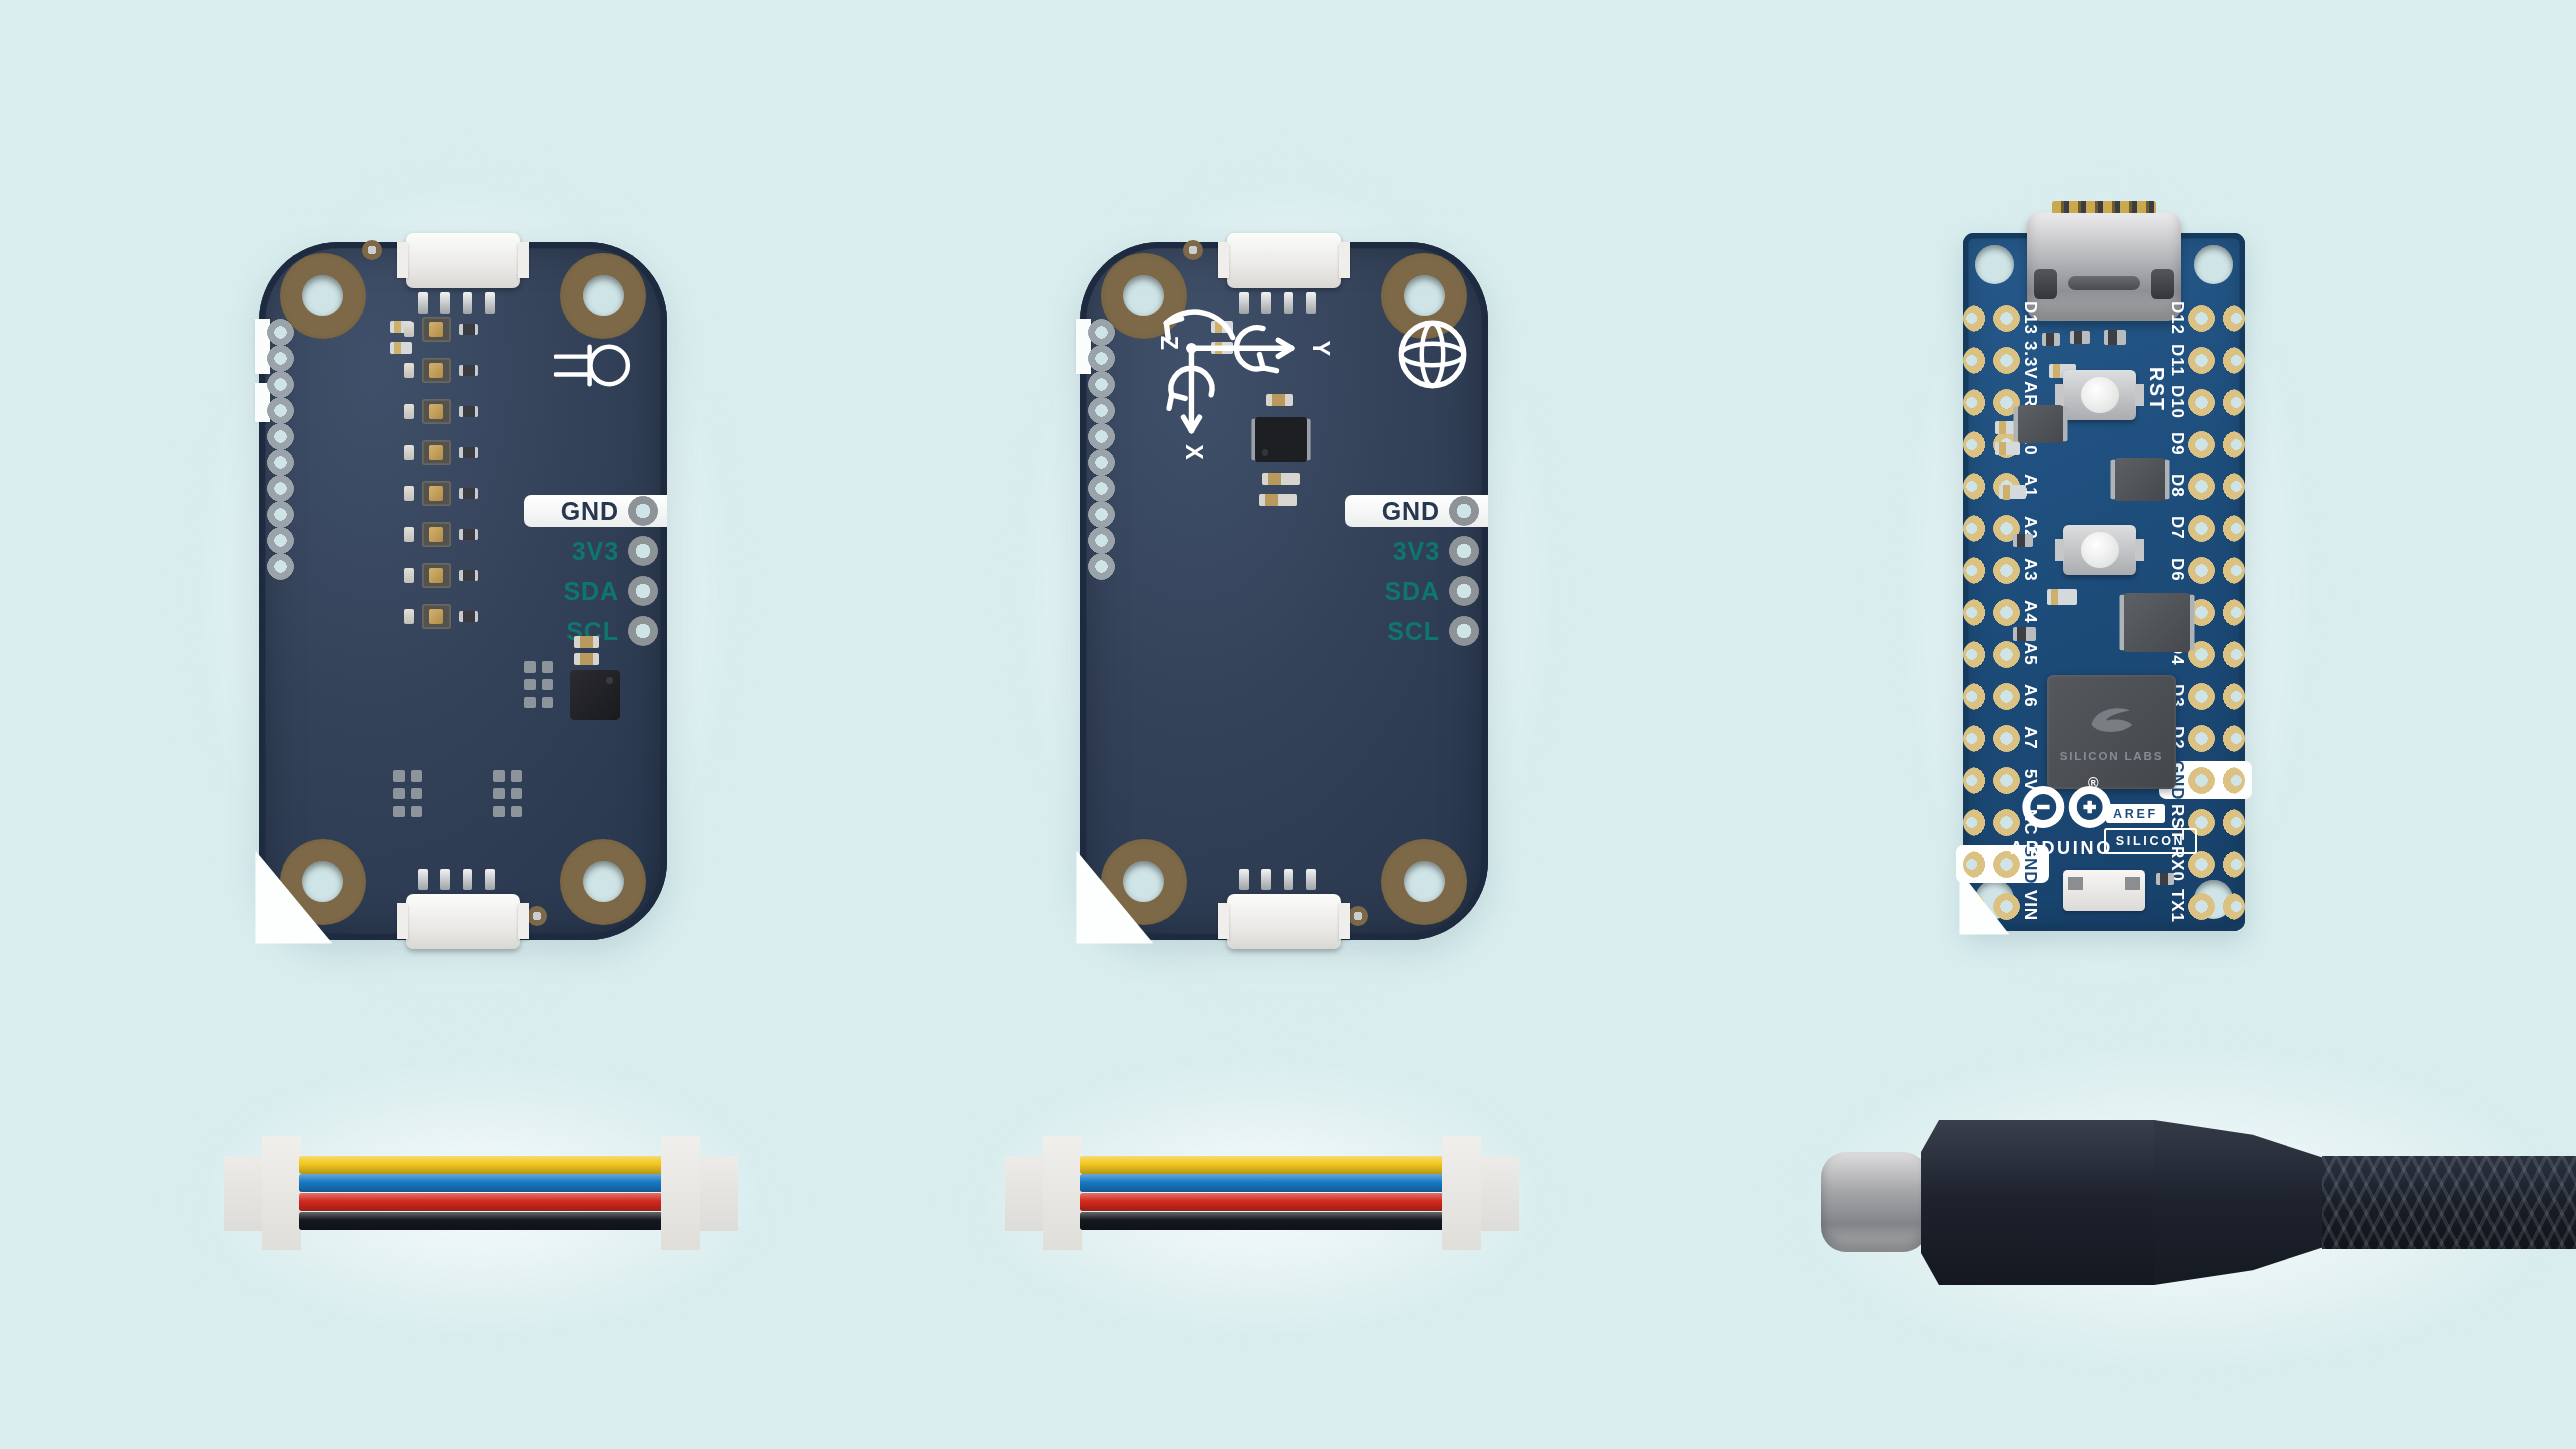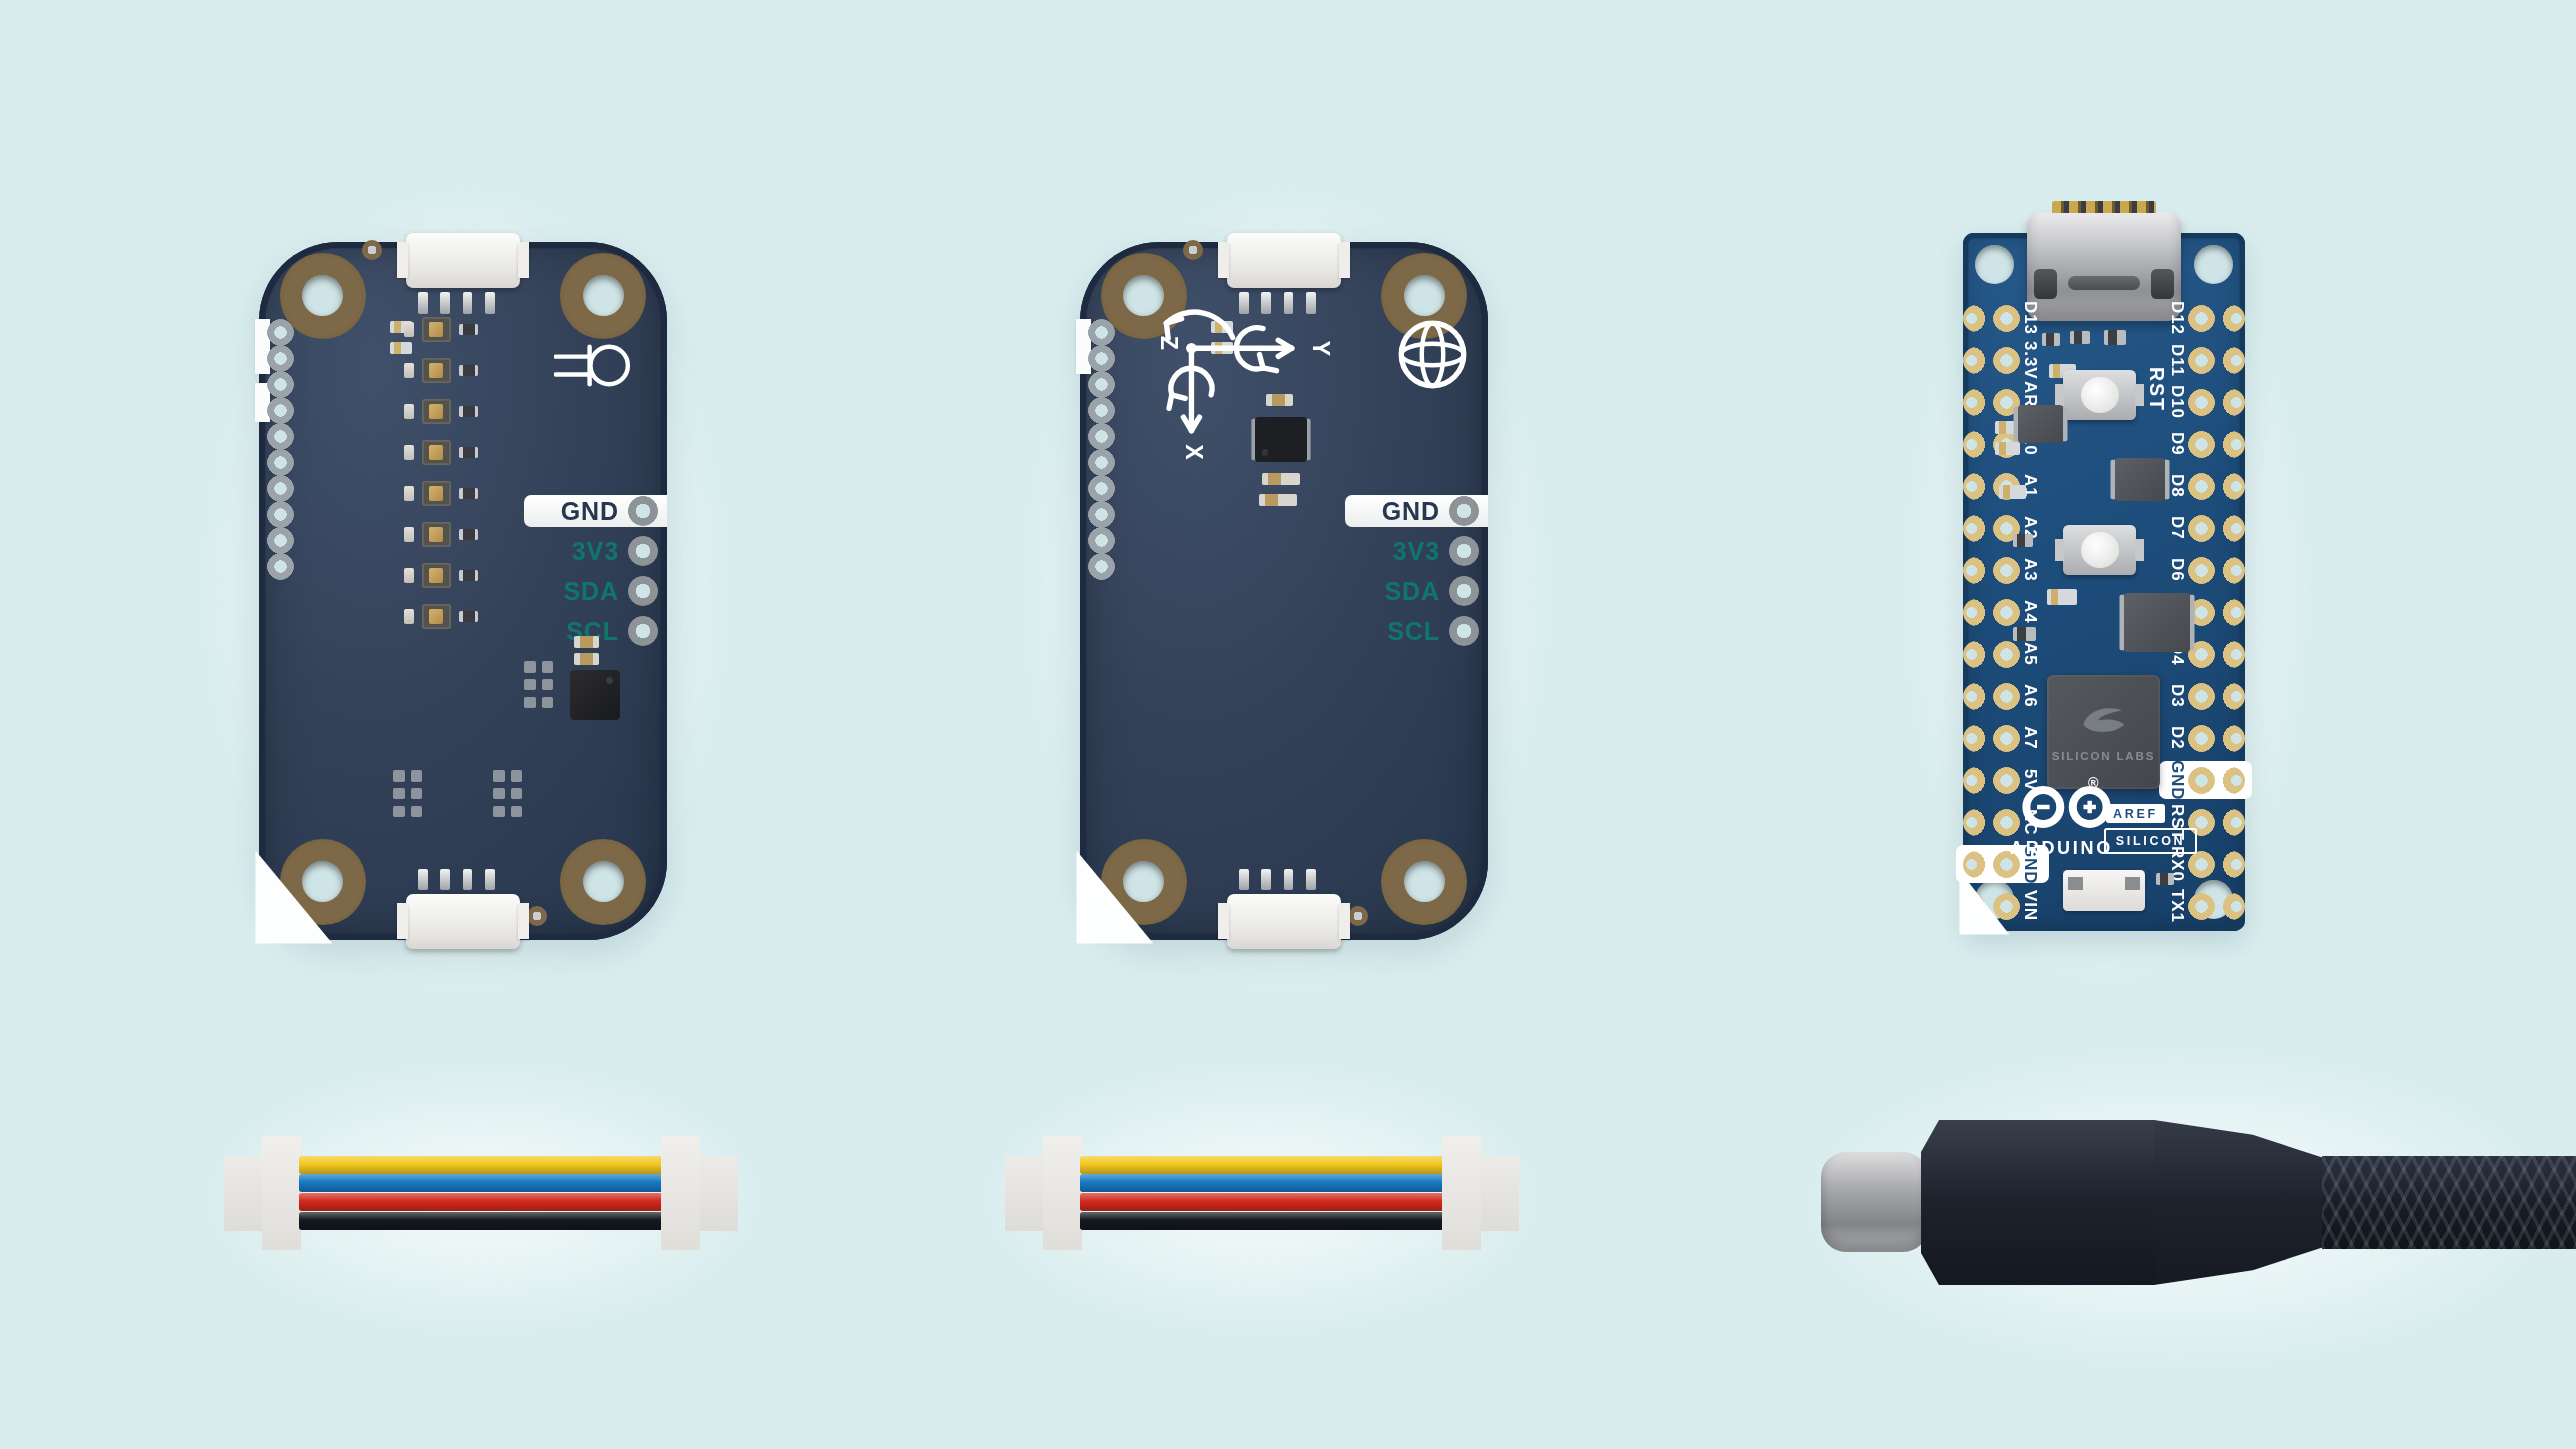--- a/index.html
+++ b/index.html
@@ -85,21 +85,21 @@
       background:repeating-linear-gradient(90deg,#caa84e 0 9px,#6e5c2c 9px 11.6px,#3a3d44 11.6px 17px);}
   .nbtn{position:absolute;width:73px;height:50px;border-radius:5.4px;
       background:linear-gradient(180deg,#dddee0,#aaacaf);box-shadow:0 2.7px 4.5px rgba(0,0,0,.3);}
   .nbtn:before,.nbtn:after{content:"";position:absolute;top:14.3px;width:9px;height:21.5px;background:#c5c7c9;}
   .nbtn:before{left:-8px}.nbtn:after{right:-8px}
   .nbtn i{position:absolute;left:18px;top:7.2px;width:38px;height:36px;border-radius:50%;
       background:radial-gradient(circle at 40% 35%,#ffffff,#e4e6e4 70%,#c9cbc9);}
   .vtext{writing-mode:vertical-rl;color:#fff;font-weight:bold;letter-spacing:1.8px;}
   .nchip{position:absolute;background:linear-gradient(135deg,#5d6065,#45484d);border-radius:3.6px;}
   .legs-lr{box-shadow:-6.3px 0 0 -1.8px #aeb3b8,6.3px 0 0 -1.8px #aeb3b8;}
-  .nchip-big{position:absolute;left:84px;top:442px;width:113px;height:114px;border-radius:6.3px;
+  .nchip-big{position:absolute;left:84px;top:442px;width:129px;height:114px;border-radius:6.3px;
       background:linear-gradient(135deg,#55585d,#43464b);display:flex;flex-direction:column;
       align-items:center;justify-content:center;gap:14px;
       box-shadow:inset 0 0 0 1.8px rgba(255,255,255,.05), 0 2.7px 7.2px rgba(0,0,0,.3);}
   .sl-text{color:#878c92;font-weight:bold;font-size:11.6px;letter-spacing:1.8px;}
   .pv{position:absolute;border-radius:1.8px;background:linear-gradient(90deg,#d6d9db 0 3.6px,#cdb06a 3.6px 10.7px,#d6d9db 10.7px);}
   .pvd{position:absolute;border-radius:1.8px;background:linear-gradient(90deg,#b9bcbe 0 3.6px,#3c3e44 3.6px 12.5px,#b9bcbe 12.5px);}
   .ard-text{color:#fff;font-weight:bold;font-size:18px;letter-spacing:2.7px;}
   .reg{color:#fff;font-weight:bold;font-size:14.3px;}
   .nano-box{position:absolute;left:143px;top:571px;width:59px;height:19px;background:#fff;border-radius:2.7px;
       display:flex;align-items:center;justify-content:center;color:#1d4d7b;font-weight:bold;font-size:12.5px;

